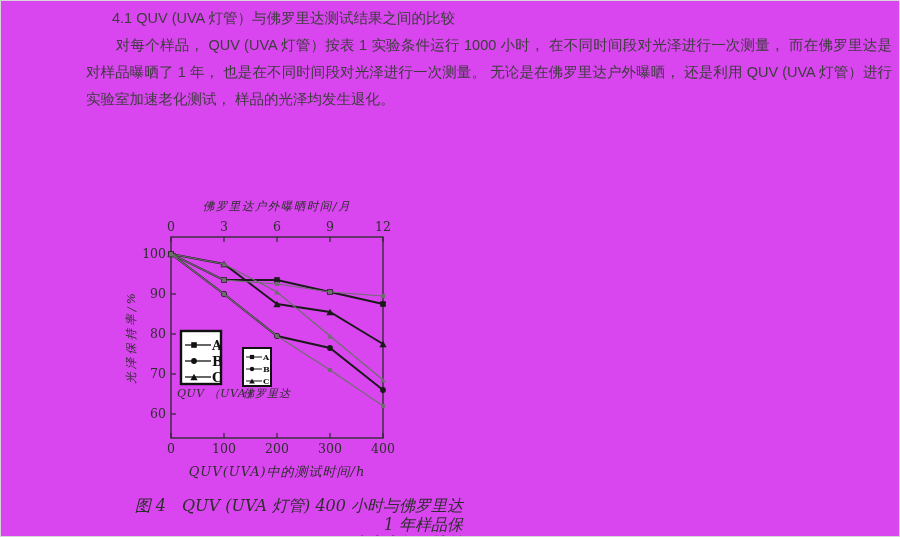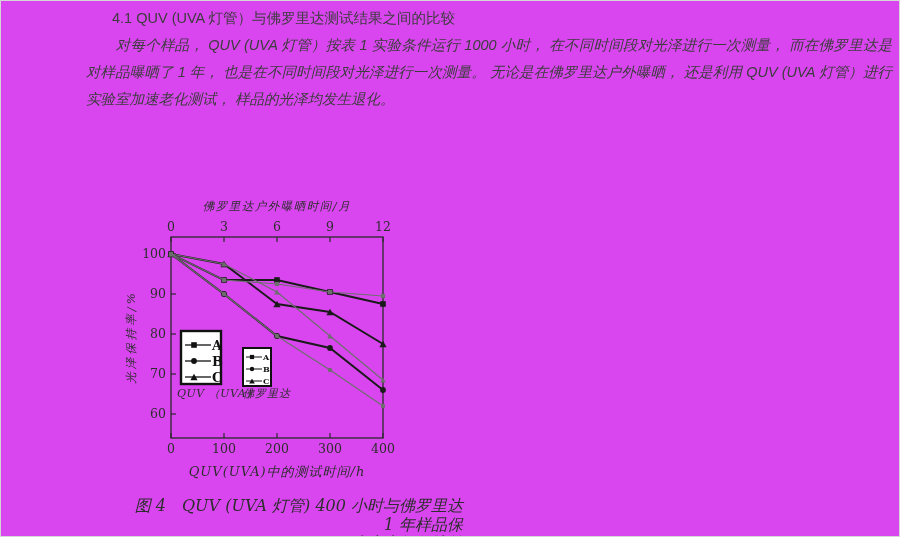--- a/index.html
+++ b/index.html
@@ -6,21 +6,21 @@
   .page{
     position:relative;width:898px;height:535px;background:#d946ef;
     border:1px solid #d6d6d6;overflow:hidden;
     font-family:"Liberation Sans",sans-serif;color:#3d3d3d;
   }
   .textblock{
     position:absolute;left:85px;top:4px;width:806px;
     font-size:14.5px;line-height:27px;text-align:justify;
   }
   .heading{margin:0;padding-left:26px;}
-  .para{margin:0;text-indent:2.05em;font-style:italic;}
+  .para{margin:0;text-indent:2.05em;}
   #chart-wrap{position:absolute;left:118px;top:196px;width:320px;height:300px;}
   .fig-caption{
     position:absolute;left:122px;top:495px;width:340px;
     font-family:"DejaVu Serif",serif;font-style:italic;font-size:16px;
     color:#2e2e2e;line-height:19px;text-align:right;
   }
   .fig-caption .line2{margin-left:28px;font-weight:bold;}
 </style>
 </head>
 <body>

